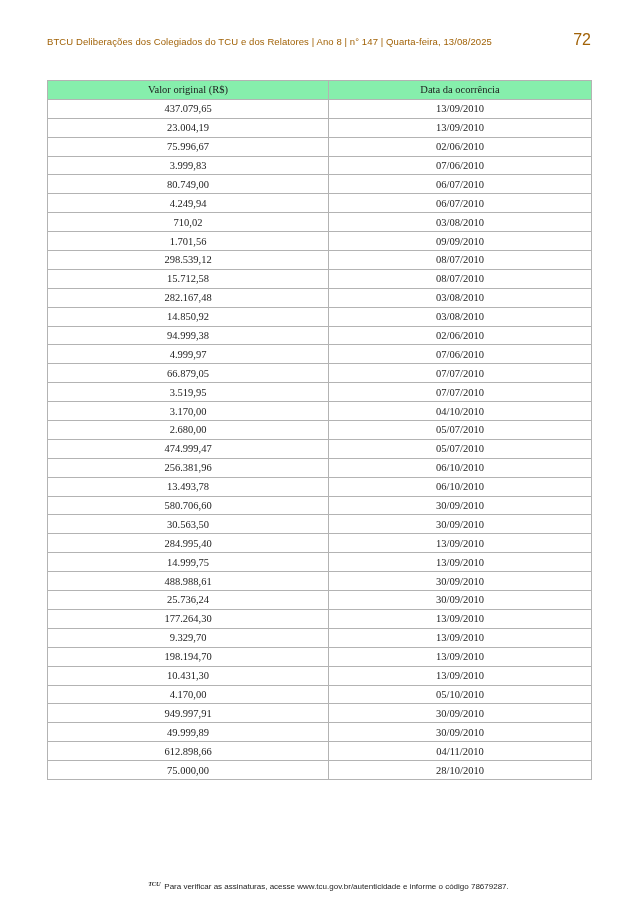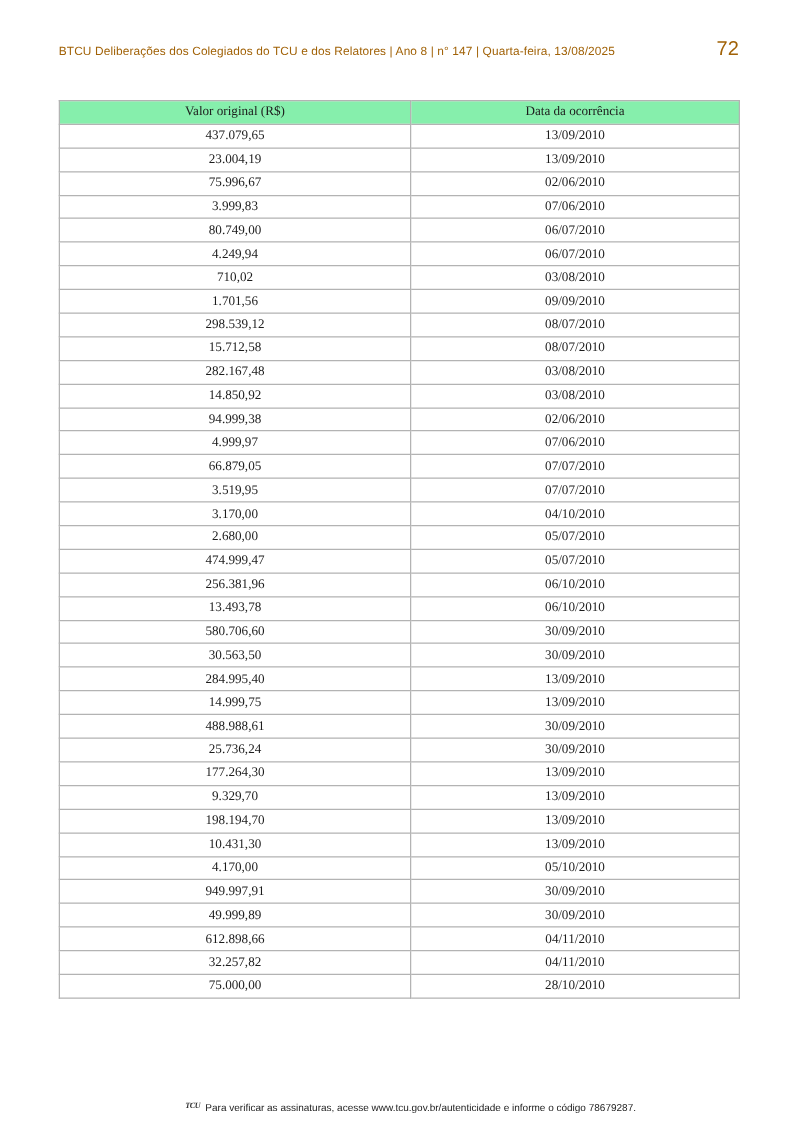--- a/index.html
+++ b/index.html
@@ -55,21 +55,20 @@
   }
   .col-valor { width: 281px; }
   .col-data  { width: 263px; }
   .page-footer {
     position: absolute;
     left: 0;
     right: 0;
     top: 882px;
     display: flex;
     justify-content: center;
-    align-items: center;
     gap: 4px;
     font-size: 8px;
     color: #222222;
     padding-left: 20px;
   }
   .tcu-logo {
     font-family: "Liberation Serif", serif;
     font-size: 6.5px;
     font-weight: bold;
     font-style: italic;
@@ -233,24 +232,20 @@
       </tr>
       <tr>
         <td>49.999,89</td>
         <td>30/09/2010</td>
       </tr>
       <tr>
         <td>612.898,66</td>
         <td>04/11/2010</td>
       </tr>
       <tr>
-        <td>32.257,82</td>
-        <td>04/11/2010</td>
-      </tr>
-      <tr>
         <td>75.000,00</td>
         <td>28/10/2010</td>
       </tr>
     </tbody>
 </table>
 
 <div class="page-footer">
   <span class="tcu-logo">TCU</span>
   <span>Para verificar as assinaturas, acesse www.tcu.gov.br/autenticidade e informe o código 78679287.</span>
 </div>

